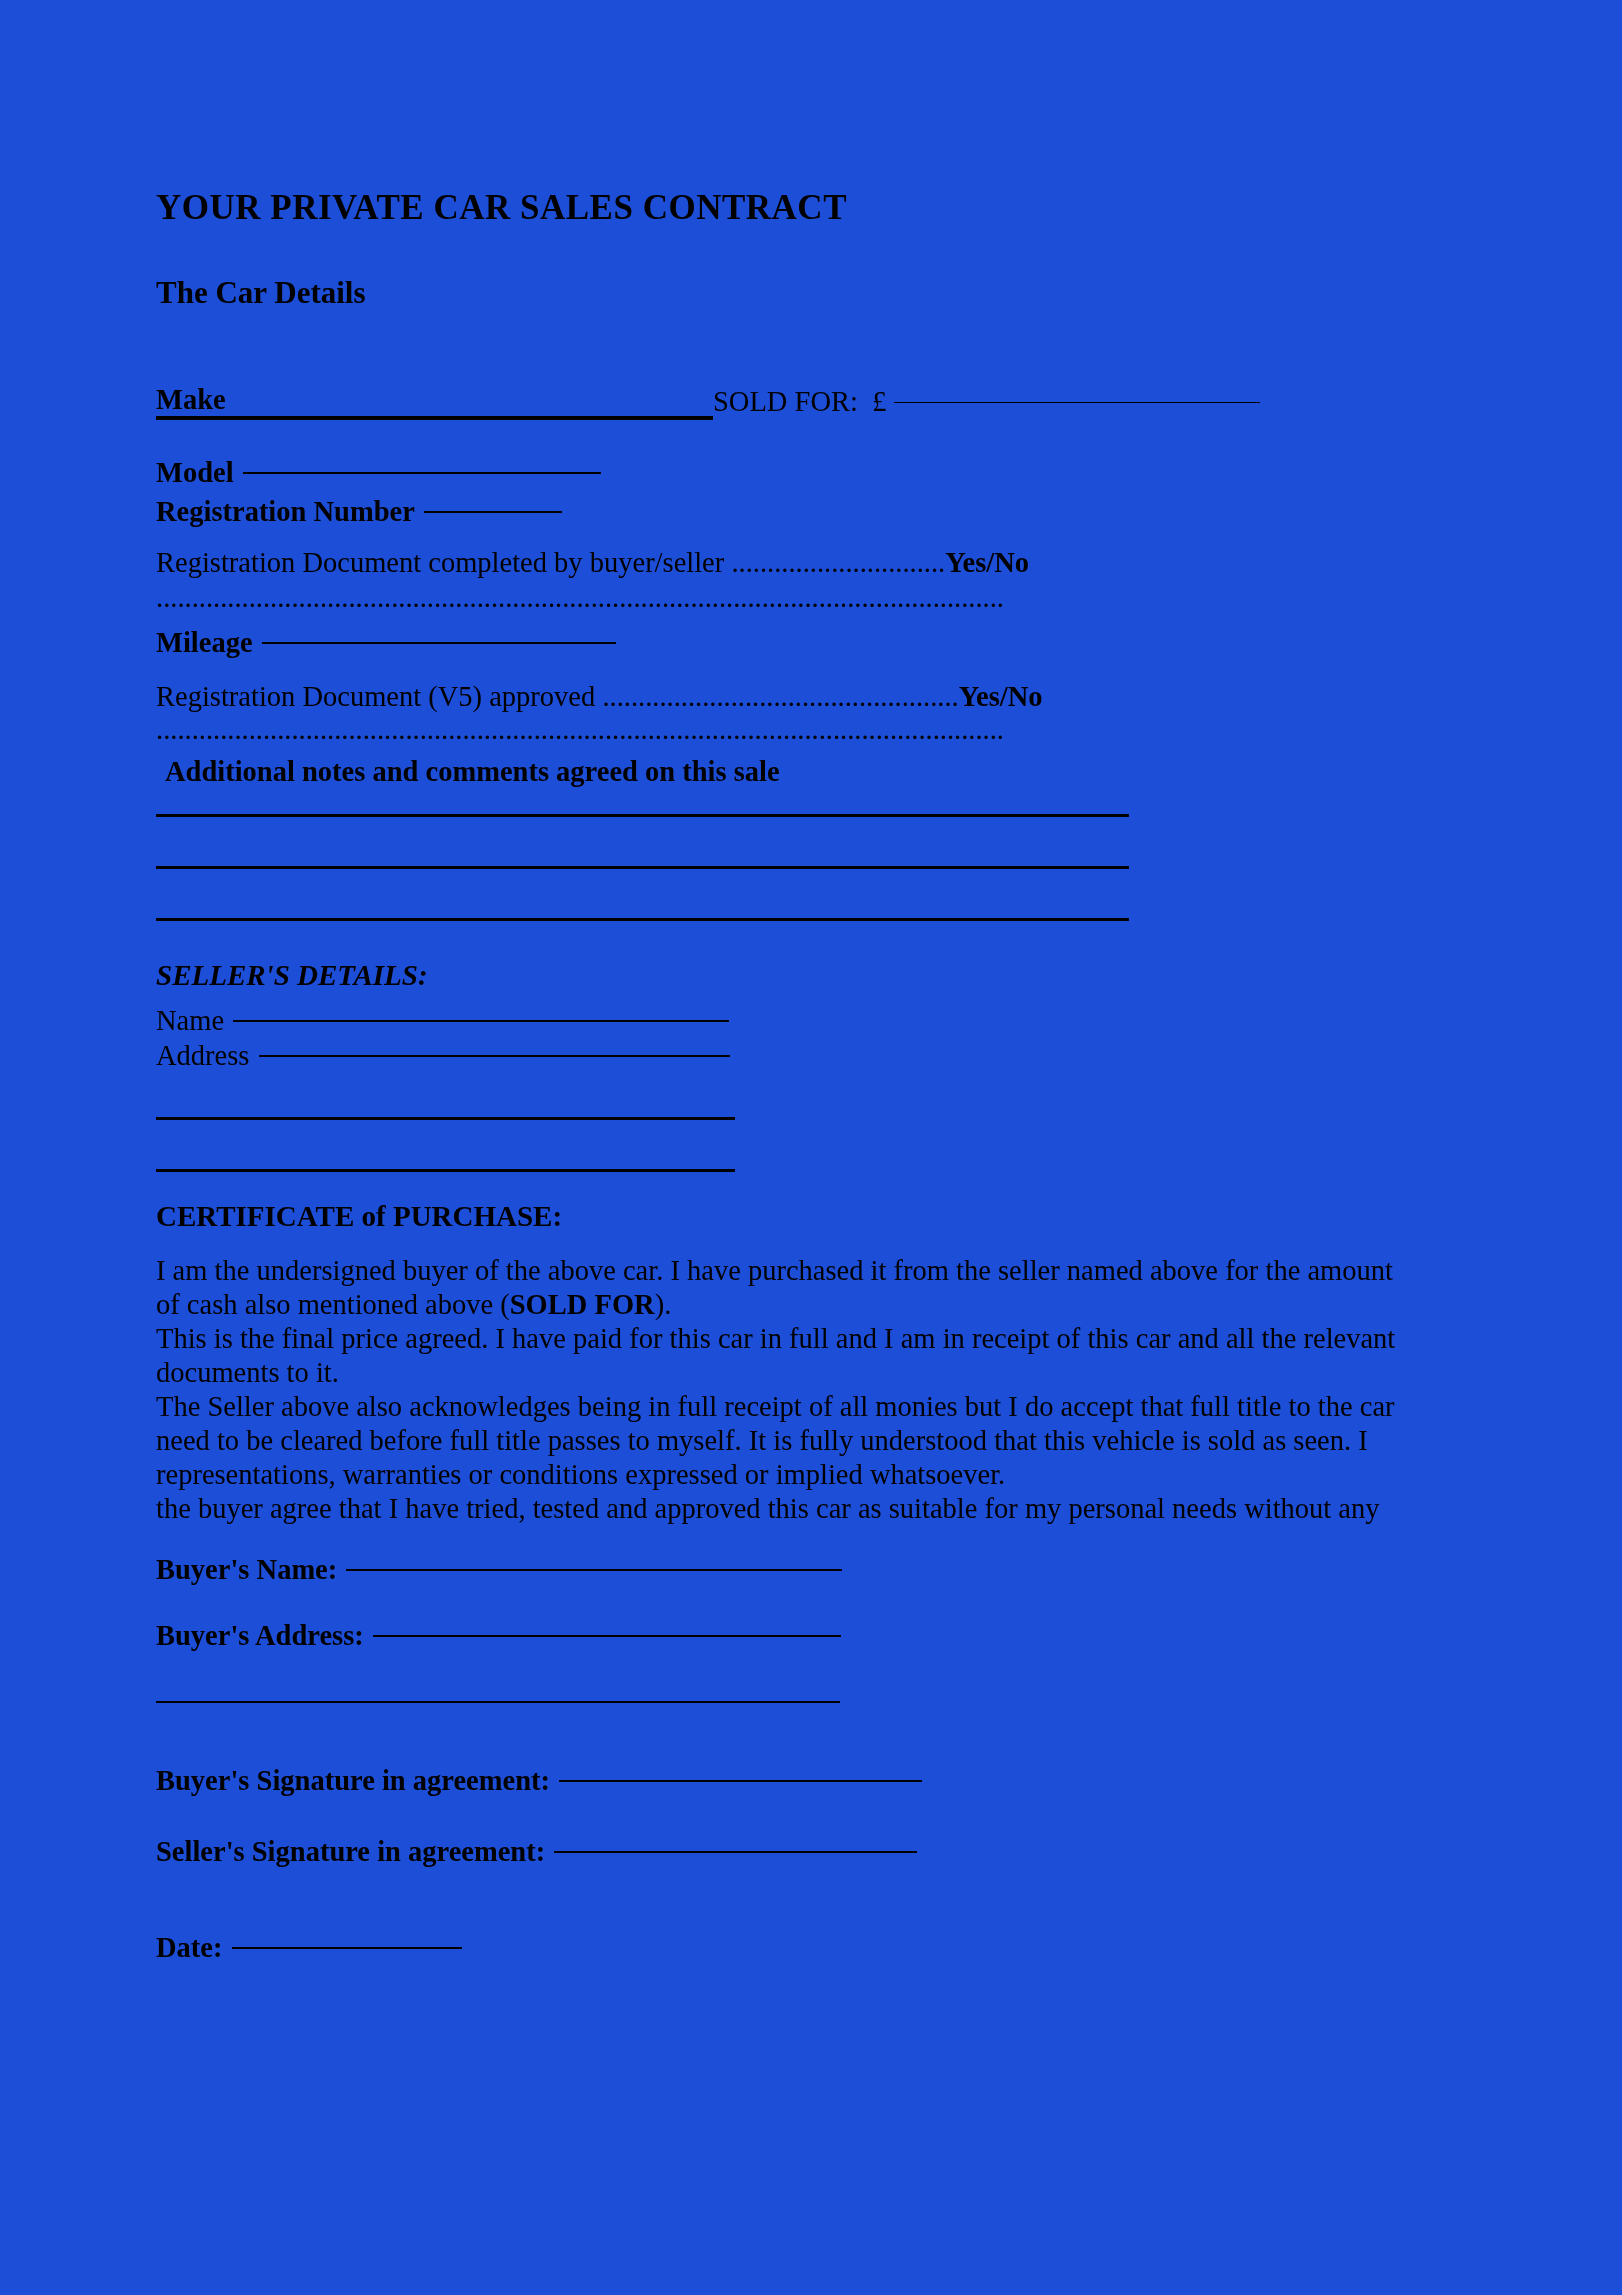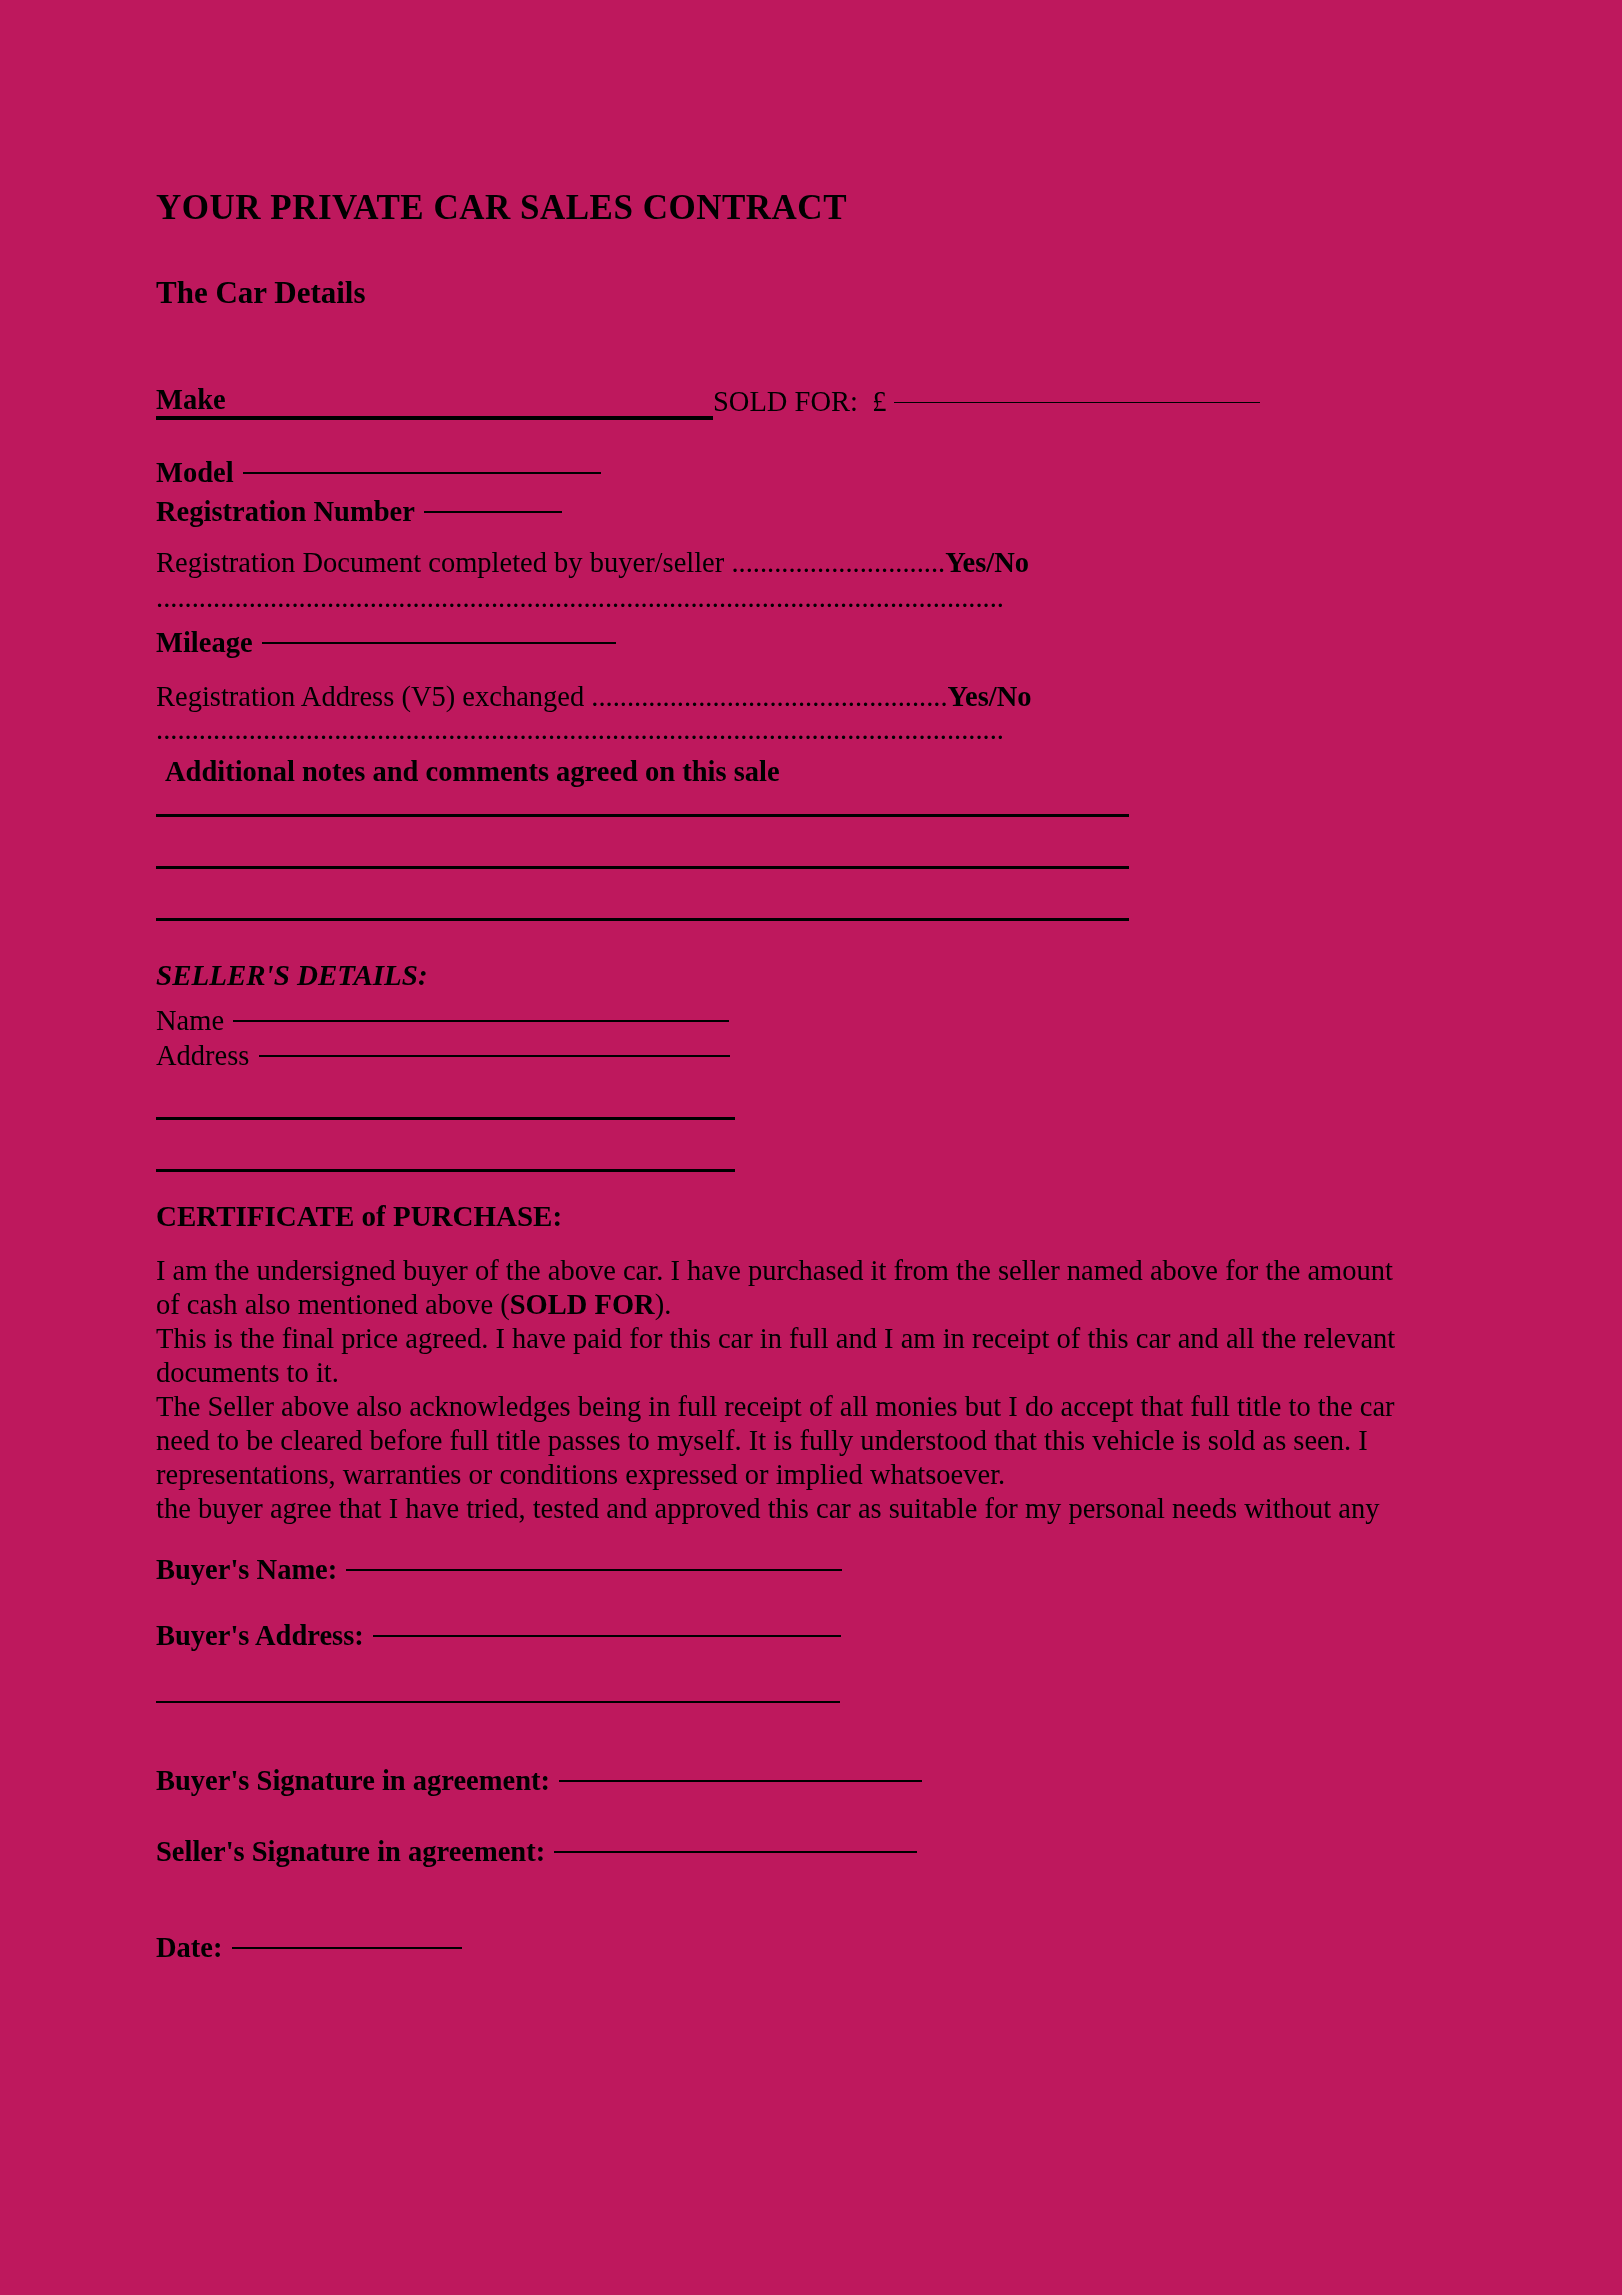--- a/index.html
+++ b/index.html
@@ -4,21 +4,21 @@
 <style>
   html, body {
     margin: 0;
     padding: 0;
     background: #ffffff;
   }
   .page {
     position: relative;
     width: 1623px;
     height: 2296px;
-    background: #be185d;
+    background: #1d4ed8;
     color: #000000;
     font-family: "Liberation Serif", "DejaVu Serif", serif;
     font-size: 28.5px;
     overflow: hidden;
   }
   .abs { position: absolute; }
   .row {
     position: absolute;
     display: flex;
     align-items: center;
@@ -122,21 +122,21 @@
   </div>
 
   <div class="dotted-rule" style="top:582px;">........................................................................................................................</div>
 
   <div class="row" style="left:156px; top:627px;">
     <span class="b">Mileage</span>
     <span class="blank" style="width:354px;"></span>
   </div>
 
   <div class="row" style="left:156px; top:681px;">
-    <span>Registration Address (V5) exchanged </span>
+    <span>Registration Document (V5) approved </span>
     <span>..................................................</span>
     <span class="b">Yes/No</span>
   </div>
 
   <div class="dotted-rule" style="top:714px;">........................................................................................................................</div>
 
   <div class="notes-heading">Additional notes and comments agreed on this sale</div>
 
   <div class="hr" style="left:156px; top:814px; width:973px;"></div>
   <div class="hr" style="left:156px; top:866px; width:973px;"></div>

